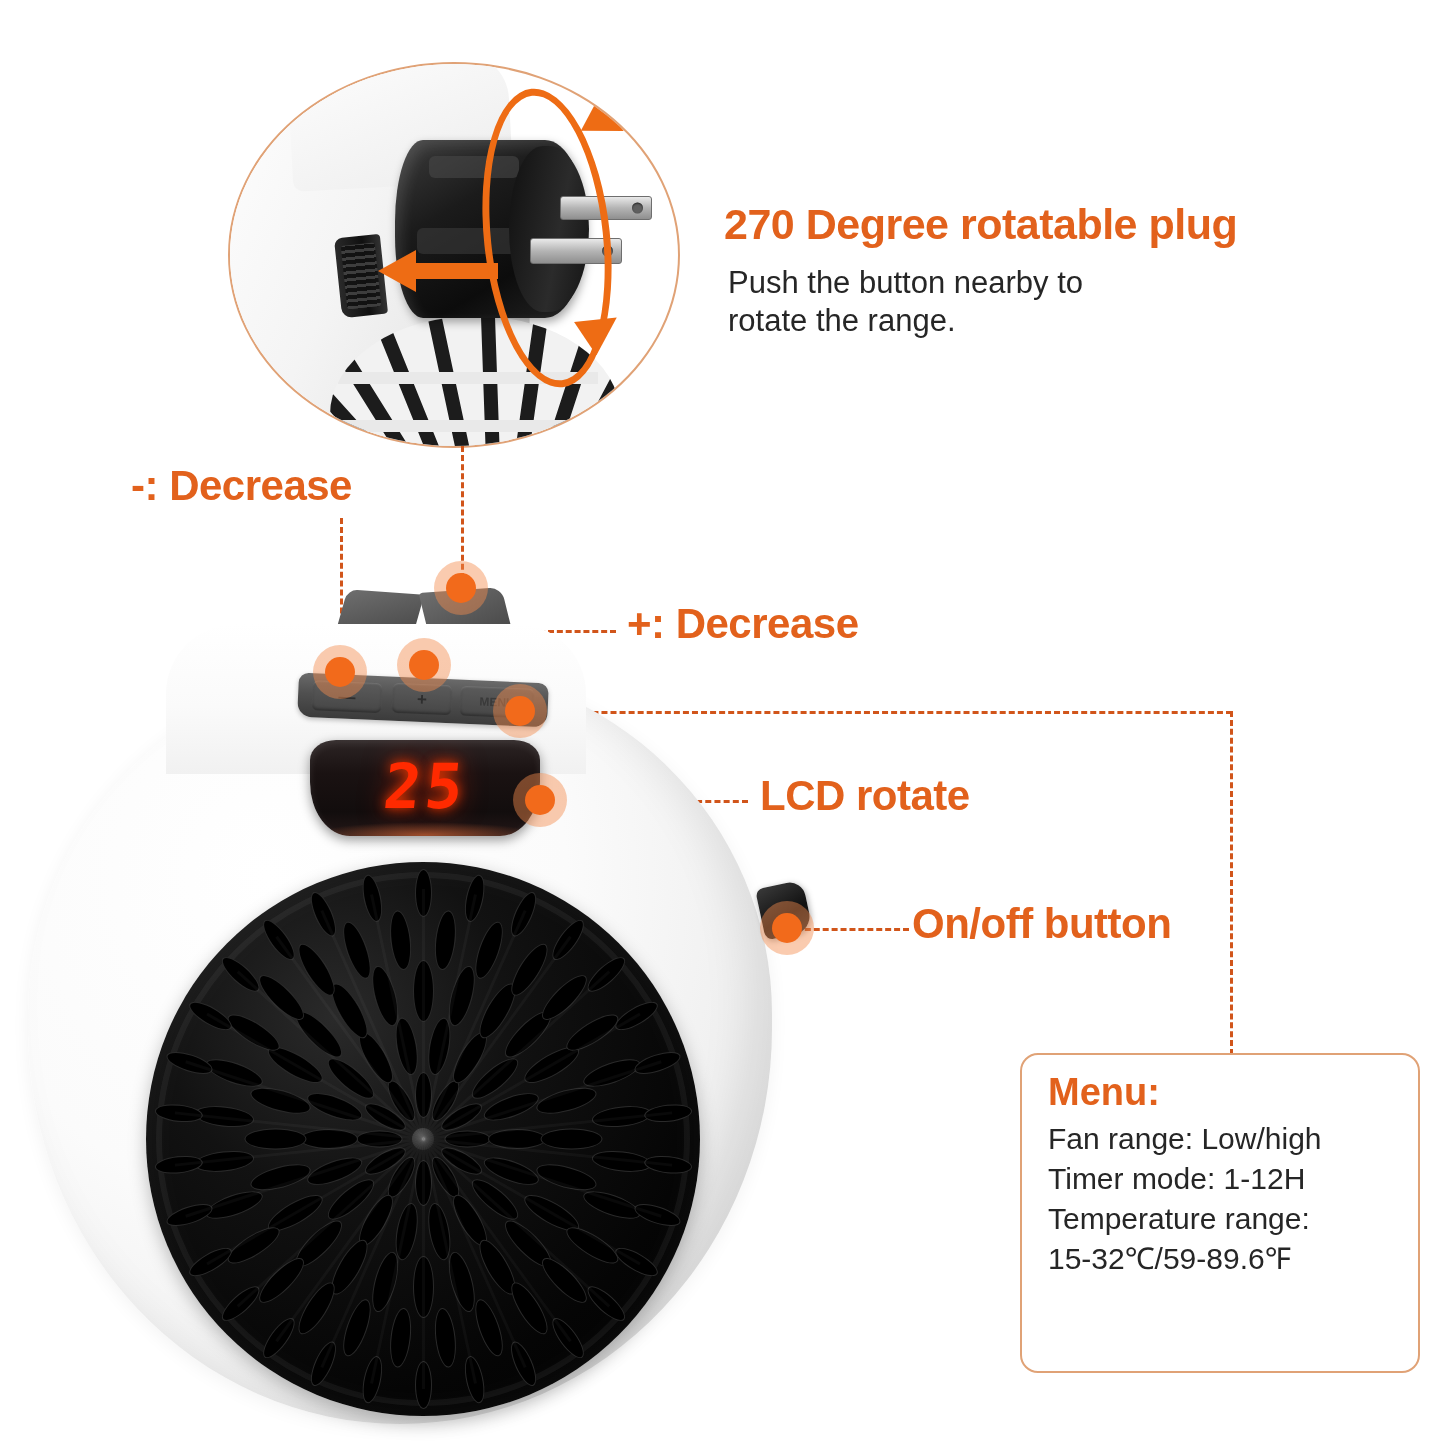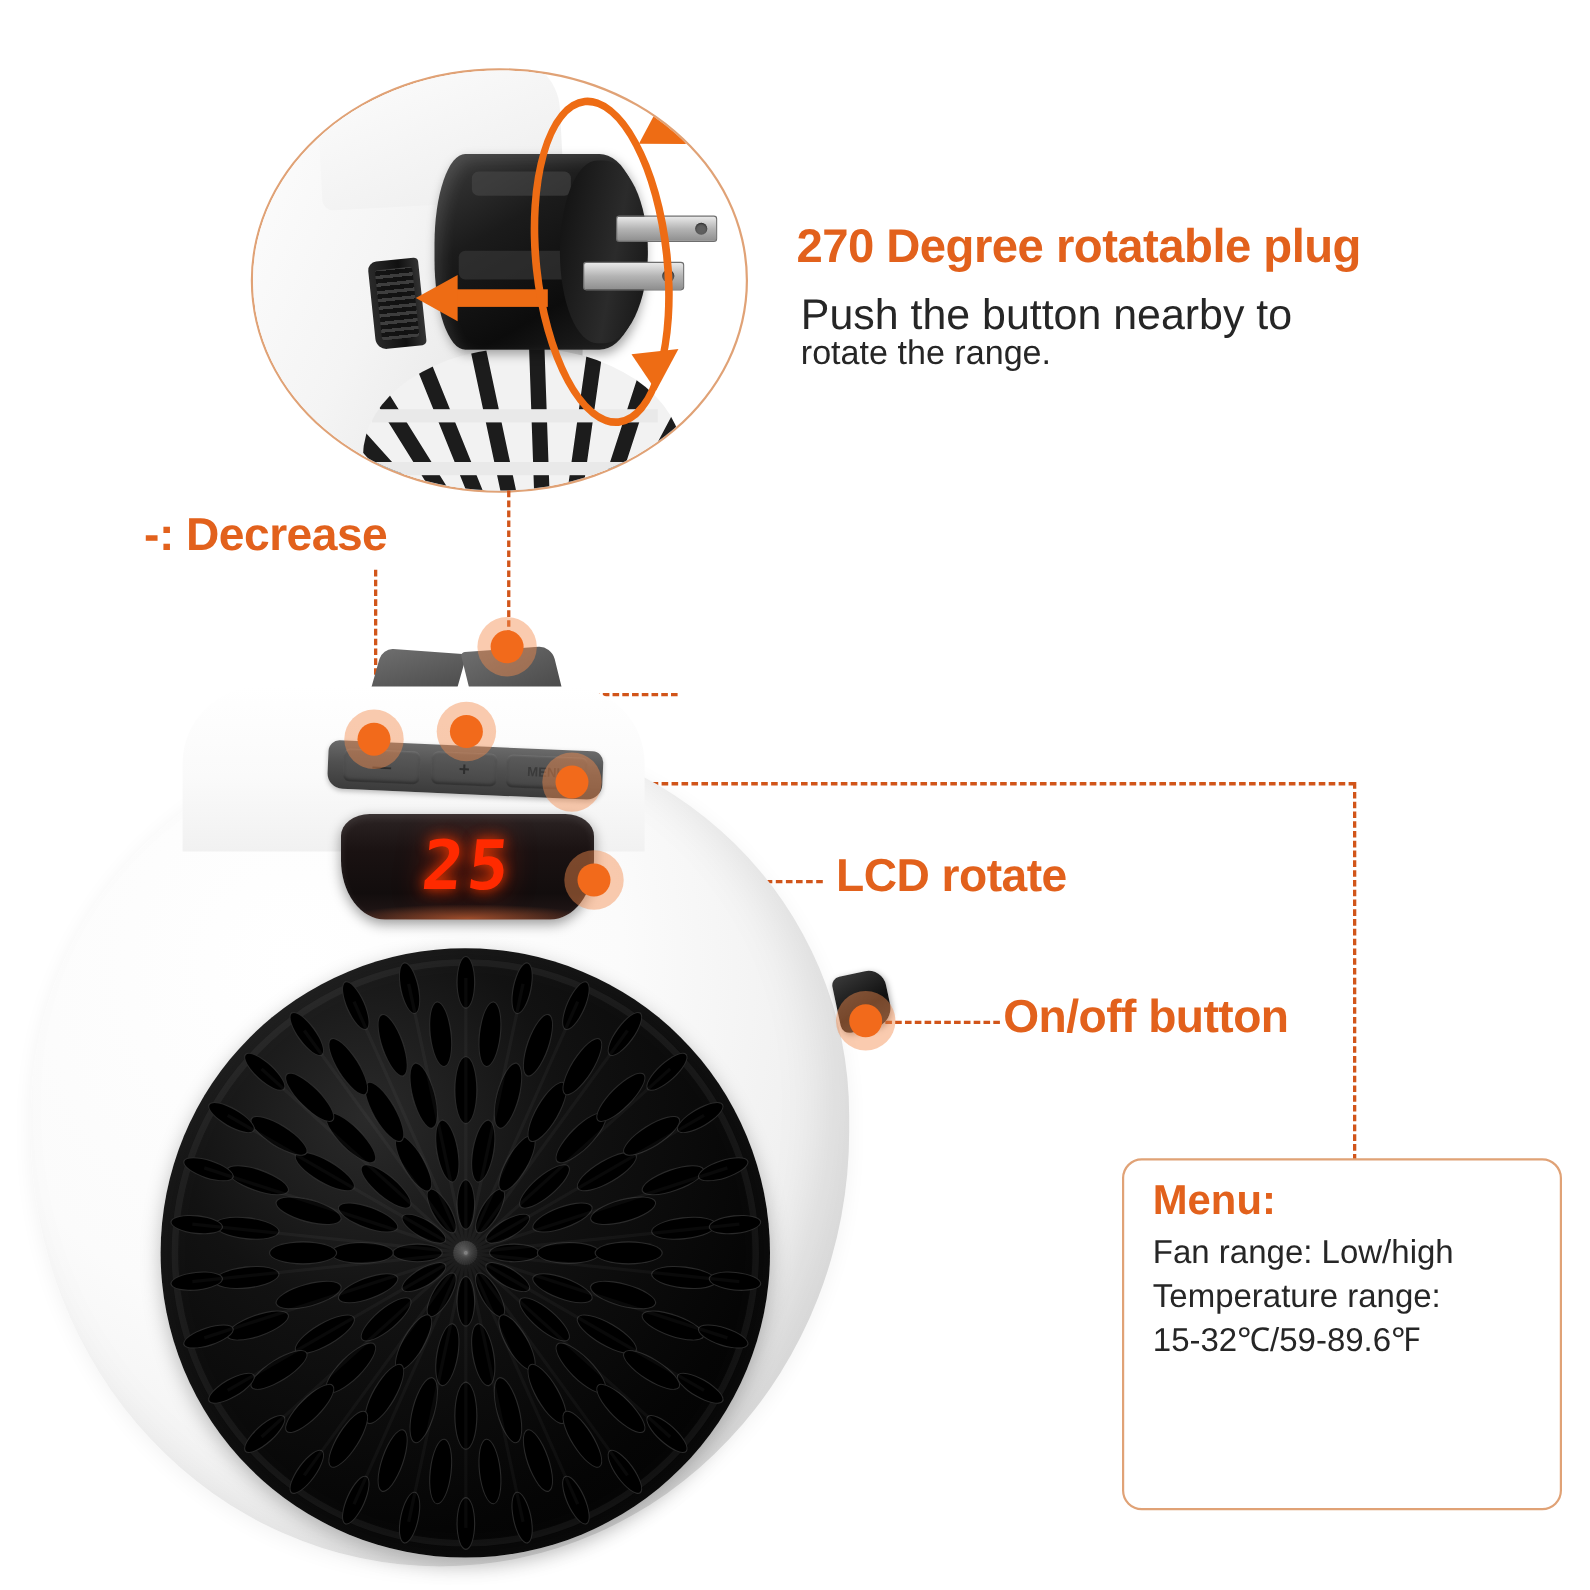--- a/index.html
+++ b/index.html
@@ -366,28 +366,29 @@
          border-width:20px 0 20px 38px;
          border-color:transparent transparent transparent #EE6C14;
          transform:rotate(28deg);"></div>
     <div class="rot-arrow" style="left:352px; top:244px;
          border-width:20px 0 20px 38px;
          border-color:transparent transparent transparent #EE6C14;
          transform:rotate(-34deg);"></div>
   </div>
 
   <div class="label-orange" style="left:724px; top:200px; font-size:43px;">270 Degree rotatable plug</div>
-  <div class="label-dark" style="left:728px; top:265px; font-size:39px;">Push the button nearby to</div>
+  <div class="label-dark" style="left:728px; top:265px; font-size:31px;">Push the button nearby to</div>
   <div class="label-dark" style="left:728px; top:303px; font-size:31px;">rotate the range.</div>
 
   <div class="dash-v" style="left:461px; top:446px; height:142px;"></div>
 
   <div class="label-orange" style="left:131px; top:462px; font-size:42px;">-: Decrease</div>
   <div class="dash-v" style="left:340px; top:518px; height:158px;"></div>
 
+  <div class="label-orange" style="left:627px; top:600px; font-size:42px;">+: Decrease</div>
   <div class="dash-h" style="left:424px; top:630px; width:192px;"></div>
   <div class="dash-v" style="left:424px; top:630px; height:42px;"></div>
 
   <div class="dash-h" style="left:520px; top:711px; width:712px;"></div>
   <div class="dash-v" style="left:1230px; top:711px; height:344px;"></div>
 
   <div class="dash-h" style="left:540px; top:800px; width:208px;"></div>
   <div class="label-orange" style="left:760px; top:772px; font-size:42px;">LCD rotate</div>
 
   <div class="dash-h" style="left:787px; top:928px; width:122px;"></div>
@@ -571,17 +572,18 @@
   <div class="dot" style="left:434px; top:561px;"></div>
   <div class="dot" style="left:313px; top:645px;"></div>
   <div class="dot" style="left:397px; top:638px;"></div>
   <div class="dot" style="left:493px; top:684px;"></div>
   <div class="dot" style="left:513px; top:773px;"></div>
   <div class="dot" style="left:760px; top:901px;"></div>
 
   <div id="menu-box">
     <div id="menu-title">Menu:</div>
     <div class="menu-line">Fan range: Low/high</div>
+    <div class="menu-line">Timer mode: 1-12H</div>
     <div class="menu-line">Temperature range:</div>
     <div class="menu-line">15-32℃/59-89.6℉</div>
   </div>
 
 </div>
 
 </body></html>

